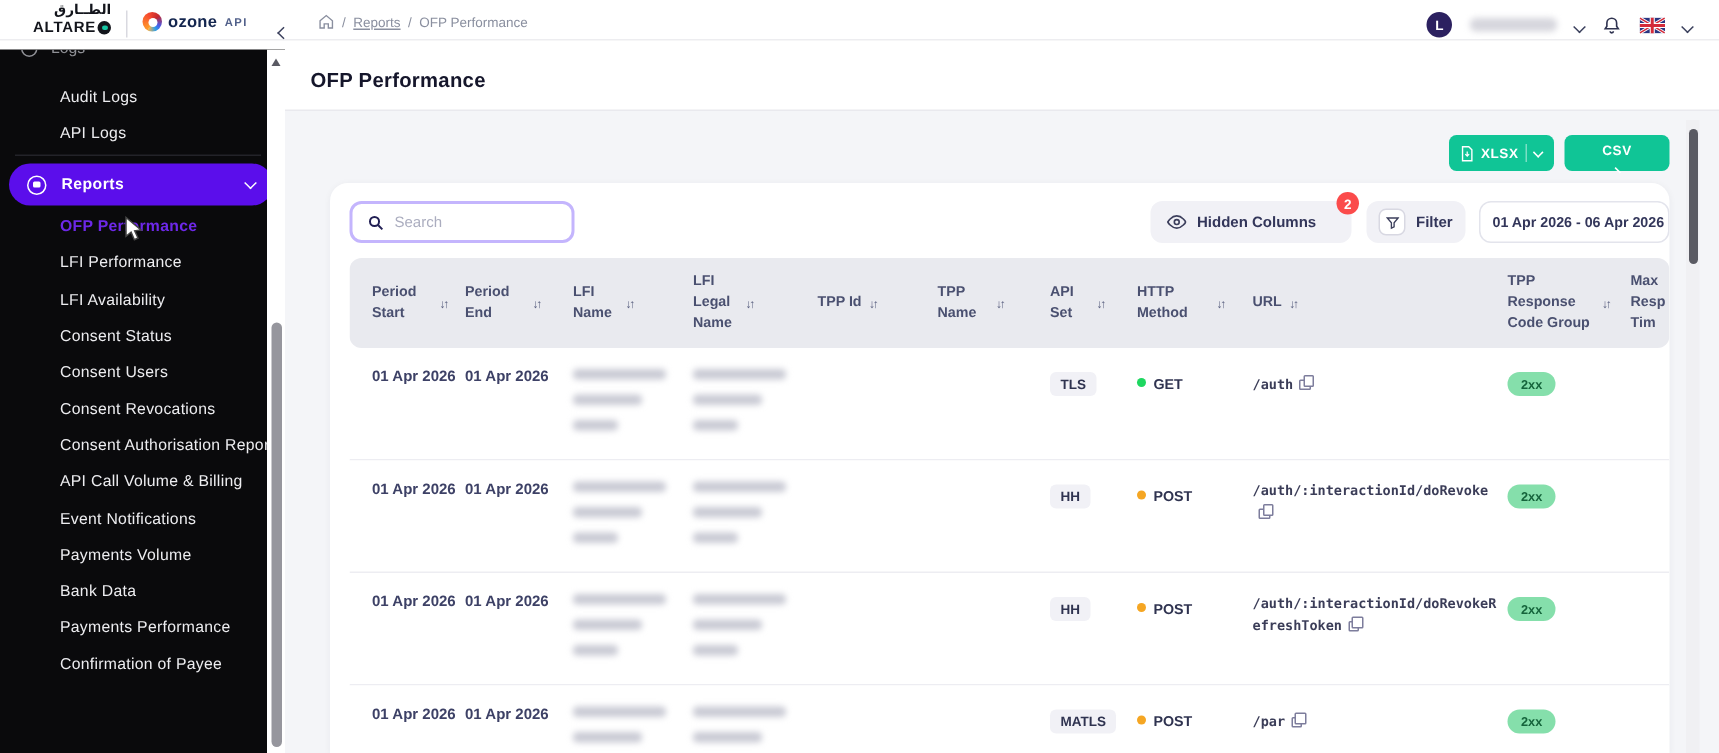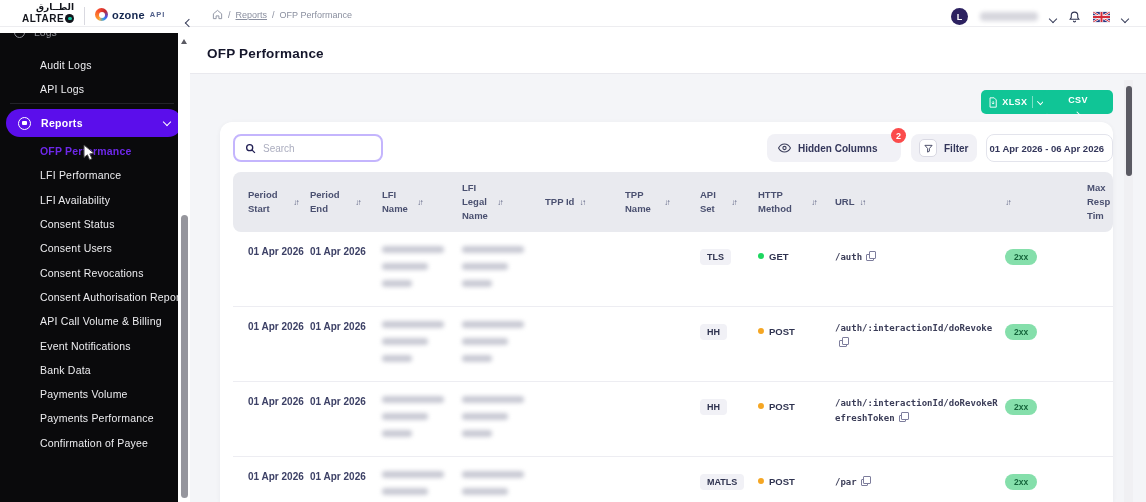--- a/index.html
+++ b/index.html
@@ -61,41 +61,41 @@
   
   .title-band { position:absolute; left:190px; top:33px; width:956px; height:41px; background:#fff; border-bottom:1px solid #e9e9ee; z-index:5; }
   .page-title { position:absolute; left:17px; top:13px; font-size:13.5px; font-weight:800; color:#15162b; letter-spacing:.2px; }
   .content-bg { position:absolute; left:190px; top:74px; width:956px; height:428px; background:#f4f5f8; }
 
   .export-btn { position:absolute; top:90px; height:24px; border-radius:5px; display:flex; align-items:center;
     gap:5px; padding:0 8px; cursor:pointer; border:none; color:#fff; }
   .export-btn .lbl { font-size:9px; font-weight:800; letter-spacing:.4px; color:#fff; }
   .export-btn .vsep { width:1px; height:12px; background:rgba(255,255,255,.45); }
   .export-btn .chev { border-color:#fff; width:5px; height:5px; margin-top:-2px; }
-  .btn-xlsx { left:966px; width:70px;margin-left:15px; } .btn-csv { left:1043px; width:70px; }
+  .btn-xlsx { left:966px; width:70px; } .btn-csv { left:1043px; width:70px; }
 
   .card { position:absolute; left:220px; top:122px; width:893px; height:380px; background:#fff;
     border-radius:12px 12px 0 0; box-shadow:0 1px 5px rgba(25,25,60,.05); overflow:hidden; }
 
   .search-box { position:absolute; left:13px; top:12px; width:150px; height:28px; border:2px solid #c4b5fd; border-radius:8px;
     background:#fff; display:flex; align-items:center; gap:7px; padding:0 10px; }
   .search-box input { border:none; outline:none; width:100px; font-size:10px; color:#33365a;
     font-family:"Liberation Sans", sans-serif; background:transparent; }
   .search-box input::placeholder { color:#abadbf; }
 
   .chip { position:absolute; top:12px; height:28px; background:#f1f1f6; border-radius:8px; display:flex; align-items:center;
     gap:7px; padding:0 11px; font-size:10px; font-weight:600; color:#33365a; cursor:pointer; }
   .chip-hidden { left:547px; width:134px; }
   .chip-filter { left:691px; width:66px; padding:0 8px; }
   .chip-filter .sq { width:18px; height:18px; background:#fff; border:1px solid #d8d8e2; border-radius:5px;
     display:flex; align-items:center; justify-content:center; }
   .badge { position:absolute; right:-5px; top:-6px; width:15px; height:15px; border-radius:50%;
     color:#fff; font-size:9px; font-weight:bold; display:flex; align-items:center; justify-content:center; }
   .date-field { position:absolute; left:766px; top:12px; width:127px; height:28px; background:#fff; border:1px solid #e3e4ec;
-    border-radius:8px; display:flex; align-items:center; justify-content:flex-end; padding:0 8px; cursor:pointer; }
+    border-radius:8px; display:flex; align-items:center; justify-content:flex-start; padding:0 8px; cursor:pointer; }
   .date-field .txt { font-size:9.5px; font-weight:600; color:#33365a; white-space:nowrap; }
 
   .tbl { position:absolute; left:13px; top:50px; width:880px; height:330px; overflow:hidden; }
   .thead { position:absolute; left:0; top:0; width:880px; height:60px; background:#e9eaef; border-radius:8px; }
   .th { position:absolute; top:0; height:60px; display:flex; align-items:center; gap:5px; cursor:pointer; }
   .th .lbl { font-size:9.5px; font-weight:bold; color:#4a5070; line-height:1.45; }
   .sort { font-size:8px; color:#5a6080; letter-spacing:-1.5px; white-space:nowrap; }
   .c1{left:15px;} .c2{left:77px;} .c3{left:149px;} .c4{left:229px;} .c5{left:312px;} .c6{left:392px;}
   .c7{left:467px;} .c8{left:525px;} .c9{left:602px;} .c10{left:772px;} .c11{left:854px;}
   .w40{width:40px;} .w34{width:34px;} .w26{width:26px;} .w48{width:48px;} .w58{width:58px;} .w30{width:30px;}
@@ -190,22 +190,22 @@
   <div class="subnav">
     <div class="child active" style="color: rgb(109, 40, 232);">OFP Performance</div>
     <div class="child">LFI Performance</div>
     <div class="child">LFI Availability</div>
     <div class="child">Consent Status</div>
     <div class="child">Consent Users</div>
     <div class="child">Consent Revocations</div>
     <div class="child">Consent Authorisation Report</div>
     <div class="child">API Call Volume &amp; Billing</div>
     <div class="child">Event Notifications</div>
+    <div class="child">Payments Volume</div>
     <div class="child">Bank Data</div>
-    <div class="child">Payments Volume</div>
     <div class="child">Payments Performance</div>
     <div class="child">Confirmation of Payee</div>
   </div>
   <div class="side-scroll">
     <div class="up"></div>
     <div class="thumb"></div>
   </div>
 </div>
 
 <span class="cursor">
@@ -306,20 +306,21 @@
         </div>
       <div class="th c8">
           <span class="lbl w48">HTTP Method</span>
           <span class="sort">↓↑</span>
         </div>
       <div class="th c9">
           <span class="lbl">URL</span>
           <span class="sort">↓↑</span>
         </div>
       <div class="th c10">
+          <span class="lbl w58">TPP Response Code Group</span>
           <span class="sort">↓↑</span>
         </div>
       <div class="th c11">
           <span class="lbl w30">Max Resp Tim</span>
         </div>
     </div>
 
     <div class="t-row r1">
       <div class="td c1 date">01 Apr 2026</div>
       <div class="td c2 date">01 Apr 2026</div>

